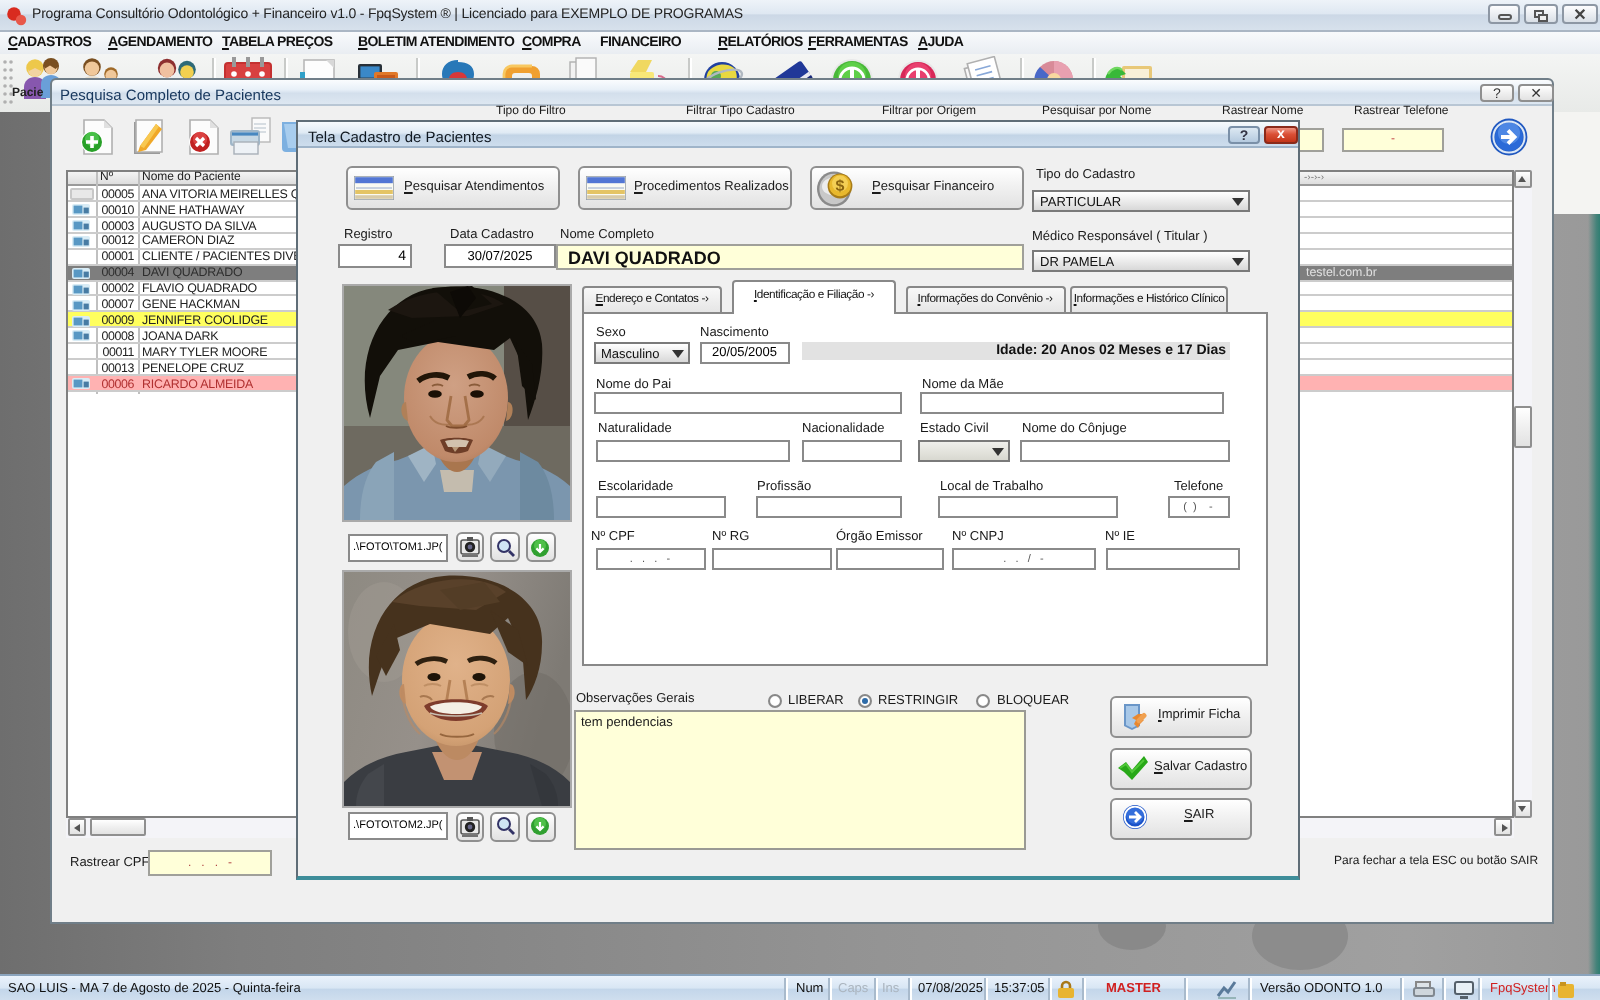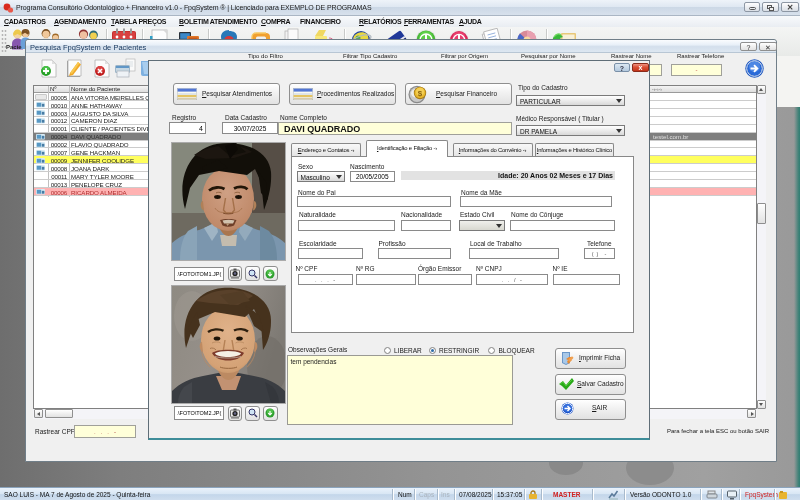--- a/index.html
+++ b/index.html
@@ -257,21 +257,21 @@
         <path d="M1 10c2-4 6-5 8-3l2 2-3 1 4 4-3 3-4-4-1 3c-2-2-4-4-3-6z" fill="#38b838"></path>
         <path d="M2 9c2-3 5-4 7-2" stroke="#70d860" stroke-width="1.2" fill="none"></path>
       </svg>
 
  <div class="ab" style="left:6px;top:17px;font-size:6px;font-weight:bold;color:#222">Pacie</div>
 
 </div>
 
 <div id="pesq">
  <div class="tbar">
-        <div class="t">Pesquisa FpqSystem de Pacientes</div>
+        <div class="t">Pesquisa Completo de Pacientes</div>
       </div>
 
  <div class="btn3d" style="left:714px;top:2px;width:17px;height:9px;text-align:center;font-size:7px;line-height:9px;color:#333;border-radius:2px">?</div>
  <div class="btn3d" style="left:733px;top:2px;width:18px;height:9px;text-align:center;font-size:7px;line-height:9px;color:#333;border-radius:2px">✕</div>
 
  <div class="lbl" style="left:222px;top:13px;font-size:6px">Tipo do Filtro</div>
  <div class="lbl" style="left:317px;top:13px;font-size:6px">Filtrar Tipo Cadastro</div>
  <div class="lbl" style="left:415px;top:13px;font-size:6px">Filtrar por Origem</div>
  <div class="lbl" style="left:495px;top:13px;font-size:6px">Pesquisar por Nome</div>
  <div class="lbl" style="left:585px;top:13px;font-size:6px">Rastrear Nome</div>
@@ -445,20 +445,23 @@
   <div class="ab" style="left:2px;top:318px;width:0;height:0;border-left:2.5px solid transparent;border-right:2.5px solid transparent;border-top:3.5px solid #555"></div>
  </div>
 
  <div class="lbl" style="left:9px;top:388px;font-size:6.5px">Rastrear CPF</div>
  <div class="yfld" style="left:48px;top:385px;width:62px;height:13px;font-size:6px;color:#b04040;text-align:center;line-height:12px">.&nbsp;&nbsp;&nbsp;.&nbsp;&nbsp;&nbsp;.&nbsp;&nbsp;&nbsp;-</div>
  <div class="lbl" style="left:641px;top:388px;font-size:6px">Para fechar a tela ESC ou botão SAIR</div>
 
 </div>
 
 <div id="tela">
+ <div class="tbar">
+        <div class="t">Tela Cadastro de Pacientes</div>
+      </div>
  <div class="ab" style="left:465px;top:2px;width:16px;height:9px;background:linear-gradient(#dce8f2,#b5cadf);border:1px solid #7a90a8;border-radius:2px;text-align:center;font-size:7px;line-height:9px;color:#334;font-weight:bold">?</div>
  <div class="ab" style="left:483px;top:2px;width:17px;height:9px;background:linear-gradient(#ef9381,#da4f35 45%,#c23419);border:1px solid #8a2a1a;border-radius:2px;text-align:center;font-size:7px;line-height:8px;color:#fff;font-weight:bold">x</div>
 
  <div class="btn3d" style="left:24px;top:22px;width:107px;height:22px"></div>
  <svg class="ab" style="left:28px;top:27px" width="20" height="12" viewBox="0 0 20 12">
         <rect x="0" y="0" width="20" height="12" fill="#fafaf2" stroke="#98a0a8" stroke-width="0.8"></rect>
         <rect x="0.6" y="0.6" width="18.8" height="3" fill="#5276d4"></rect>
         <path d="M1 6h18" stroke="#b8c4d8" stroke-width="0.8"></path>
         <rect x="0.6" y="7" width="18.8" height="2" fill="#e4c464"></rect>
         <rect x="0.6" y="9.6" width="18.8" height="1.8" fill="#d8cba8"></rect>

